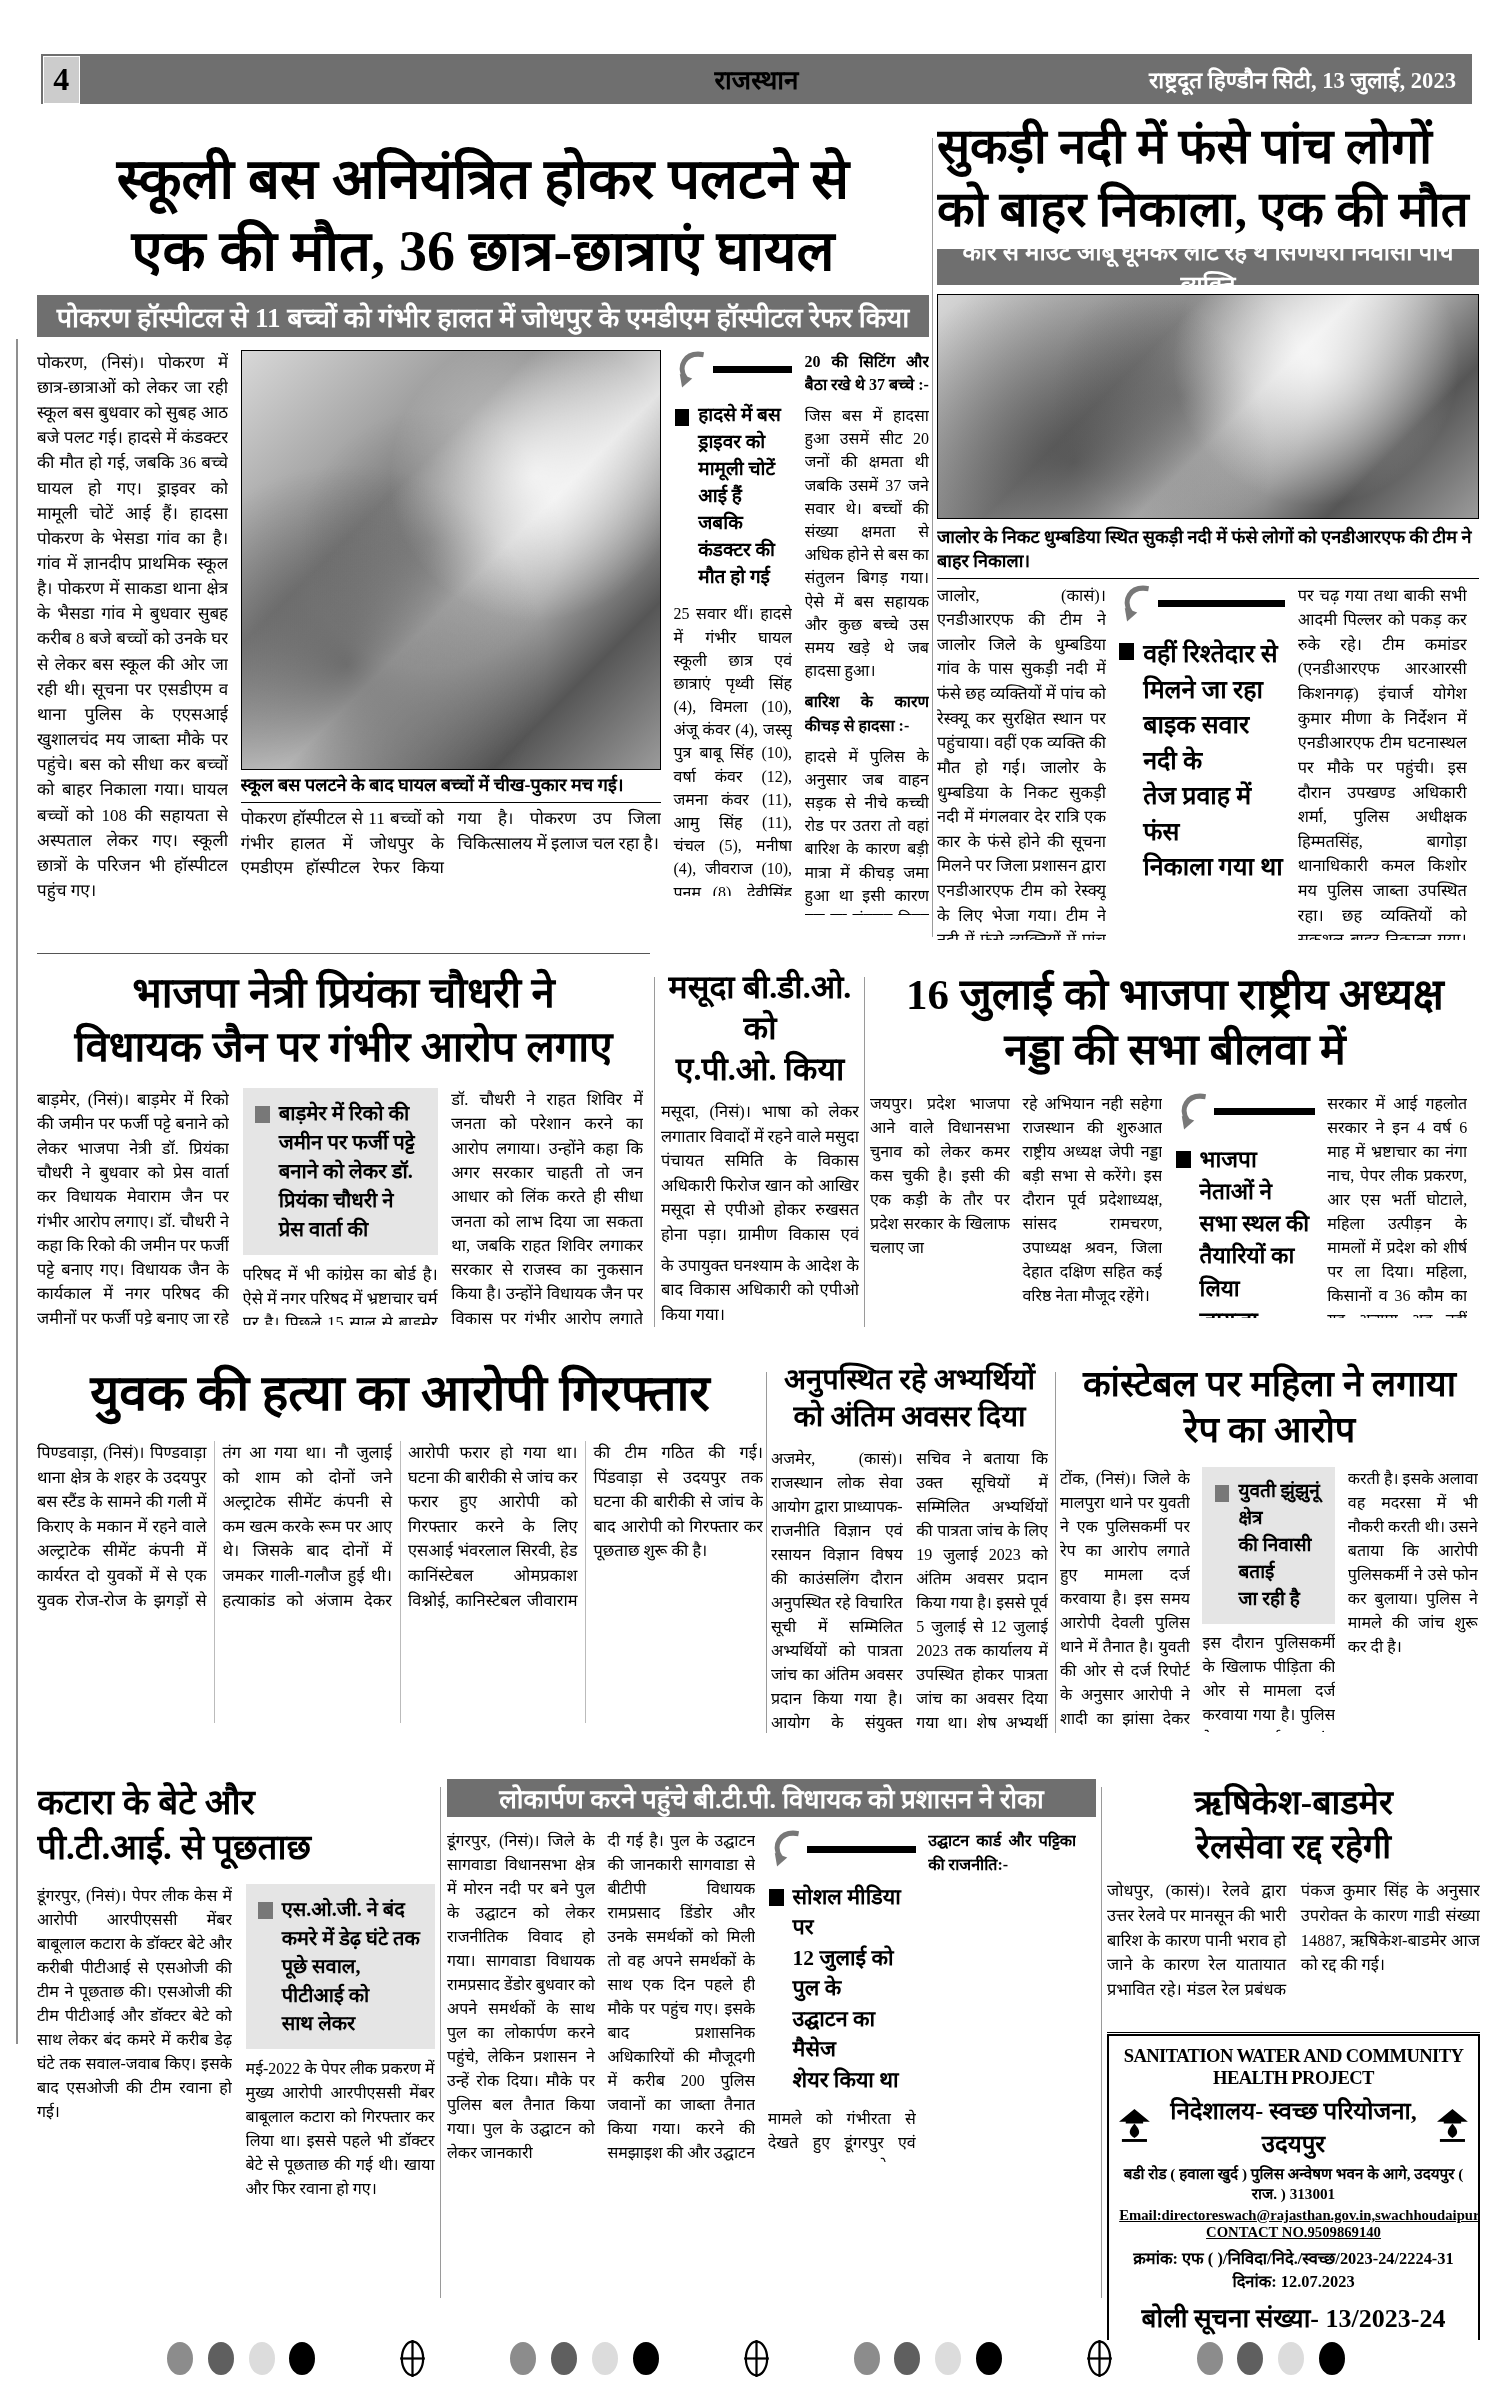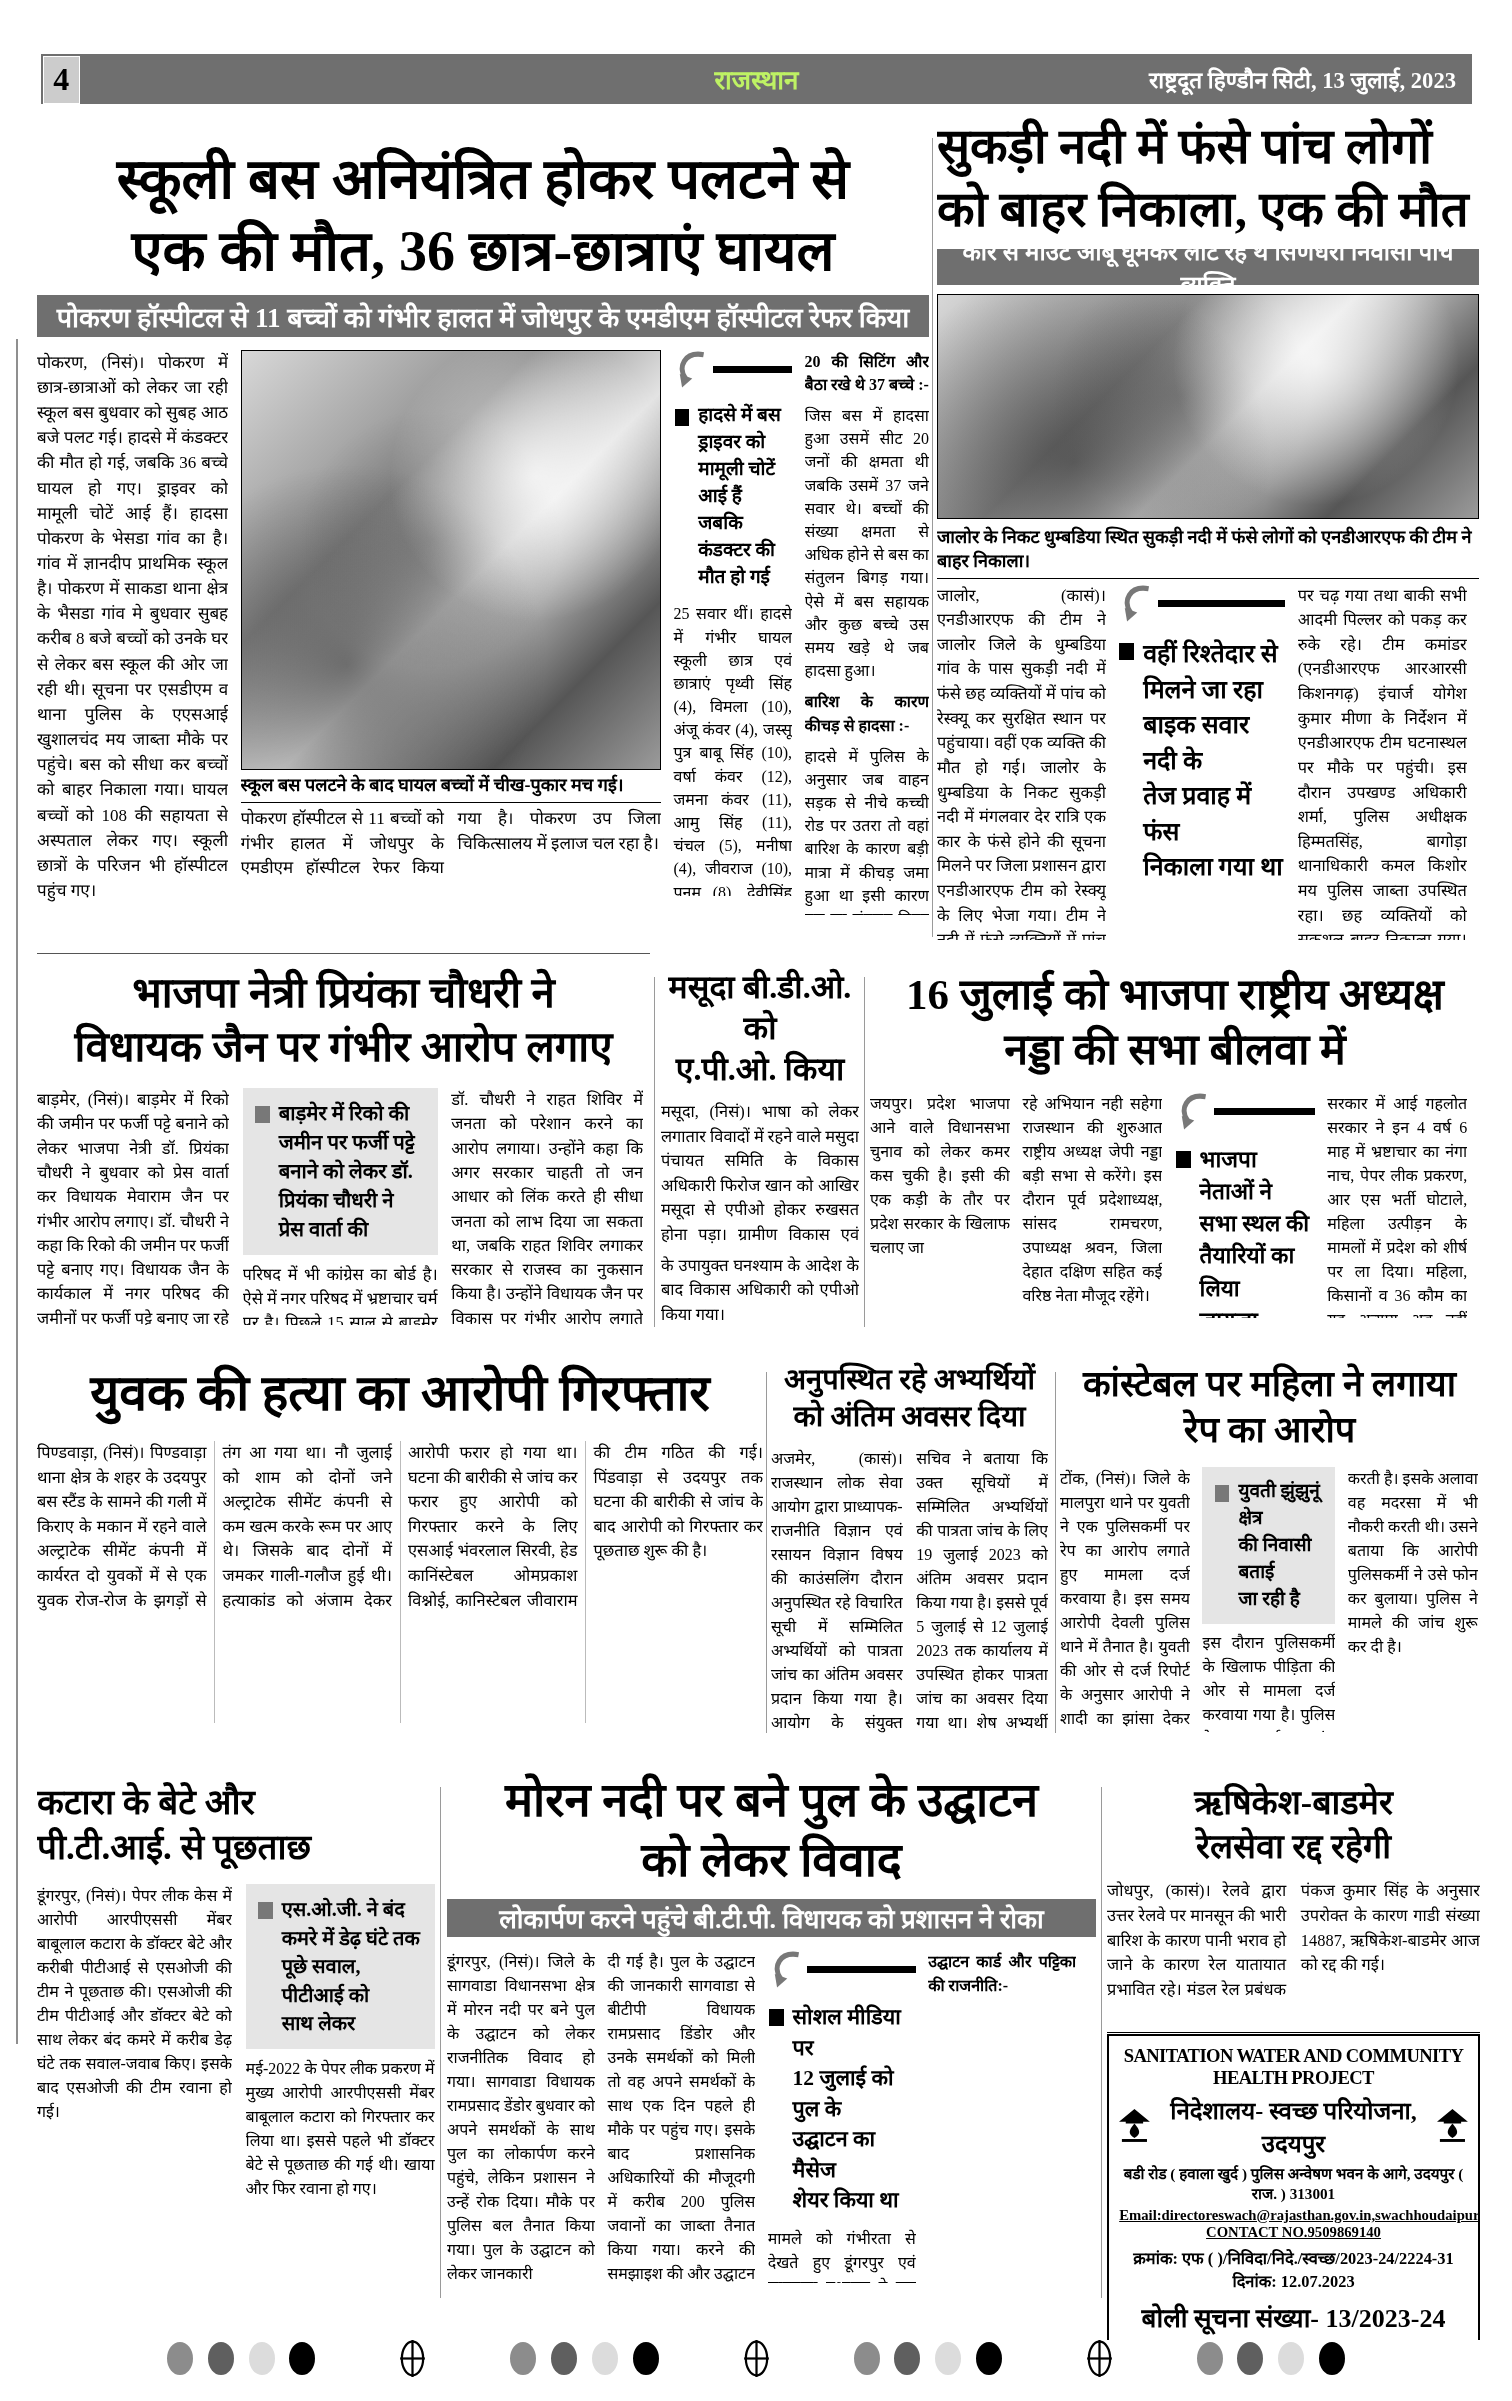--- a/index.html
+++ b/index.html
@@ -4,21 +4,21 @@
 <style>
   html,body{margin:0;padding:0;background:#e9e9e9;}
   .page{position:relative;width:1512px;height:2401px;background:#ffffff;overflow:hidden;
         font-family:"Liberation Serif","DejaVu Serif",serif;color:#000;}
   
   .masthead{position:absolute;left:41px;top:54px;width:1431px;height:50px;background:#6f6f6f;
             display:flex;align-items:center;}
   .pagenum{position:absolute;left:1.7px;top:1.7px;width:35px;height:46px;background:#cccccc;
            border:1.1px solid #ffffff;display:flex;align-items:center;justify-content:center;
            font-size:32px;font-weight:bold;color:#000;}
-  .mast-center{flex:1;text-align:center;color:#bef264;font-size:26px;font-weight:bold;}
+  .mast-center{flex:1;text-align:center;color:#000000;font-size:26px;font-weight:bold;}
   .mast-right{position:absolute;right:16px;color:#fff;font-size:22.6px;font-weight:bold;white-space:nowrap;}
   
   .story{position:absolute;overflow:hidden;}
   .hl{font-weight:bold;white-space:pre-line;text-align:center;line-height:1.28;}
   .kicker{background:#6f6f6f;color:#fff;font-weight:bold;text-align:center;
           display:flex;align-items:center;justify-content:center;}
   .cols{display:flex;}
   .col{text-align:justify;overflow:hidden;}
   .col p{margin:0 0 8px 0;}
   .flow{text-align:justify;overflow:hidden;}
@@ -231,22 +231,20 @@
 पूछे सवाल,
 पीटीआई को
 साथ लेकर</div>
         </div>
         <div class="col" style="font-size:16px;line-height:1.5;margin-top:8px;">मई-2022 के पेपर लीक प्रकरण में मुख्य आरोपी आरपीएससी मेंबर बाबूलाल कटारा को गिरफ्तार कर लिया था। इससे पहले भी डॉक्टर बेटे से पूछताछ की गई थी। खाया और फिर रवाना हो गए।</div>
       </div>
     </div>
   </div>
 
   <div class="story" style="left:447px;top:1770px;width:649px;height:539px;">
-    <div class="hl" style="font-size:47px;">मोरन नदी पर बने पुल के उद्घाटन
-को लेकर विवाद</div>
     <div class="kicker" style="height:38px;font-size:26px;margin-top:9px;">लोकार्पण करने पहुंचे बी.टी.पी. विधायक को प्रशासन ने रोका</div>
     <div class="cols" style="gap:12.4px;margin-top:12.4px;height:333px;">
       <div class="col" style="width:148px;font-size:16px;line-height:1.5;">डूंगरपुर, (निसं)। जिले के सागवाडा विधानसभा क्षेत्र में मोरन नदी पर बने पुल के उद्घाटन को लेकर राजनीतिक विवाद हो गया। सागवाडा विधायक रामप्रसाद डेंडोर बुधवार को अपने समर्थकों के साथ पुल का लोकार्पण करने पहुंचे, लेकिन प्रशासन ने उन्हें रोक दिया। मौके पर पुलिस बल तैनात किया गया। पुल के उद्घाटन को लेकर जानकारी</div>
       <div class="col" style="width:148px;font-size:16px;line-height:1.5;">दी गई है। पुल के उद्घाटन की जानकारी सागवाडा से बीटीपी विधायक रामप्रसाद डिंडोर और उनके समर्थकों को मिली तो वह अपने समर्थकों के साथ एक दिन पहले ही मौके पर पहुंच गए। इसके बाद प्रशासनिक अधिकारियों की मौजूदगी में करीब 200 पुलिस जवानों का जाब्ता तैनात किया गया। करने की समझाइश की और उद्घाटन</div>
       <div style="width:148px;overflow:hidden;">
         <div class="ptr">
           <svg width="34" height="40" viewBox="0 0 60 70">
               <path d="M54 8 C20 2 8 30 22 50" fill="none" stroke="#787878" stroke-width="9"></path>
               <polygon points="12,42 34,50 16,66" fill="#787878"></polygon>
             </svg>

